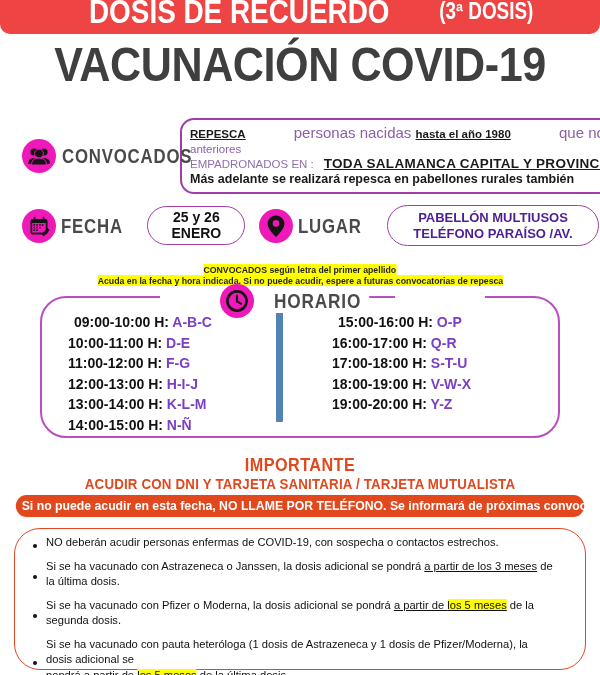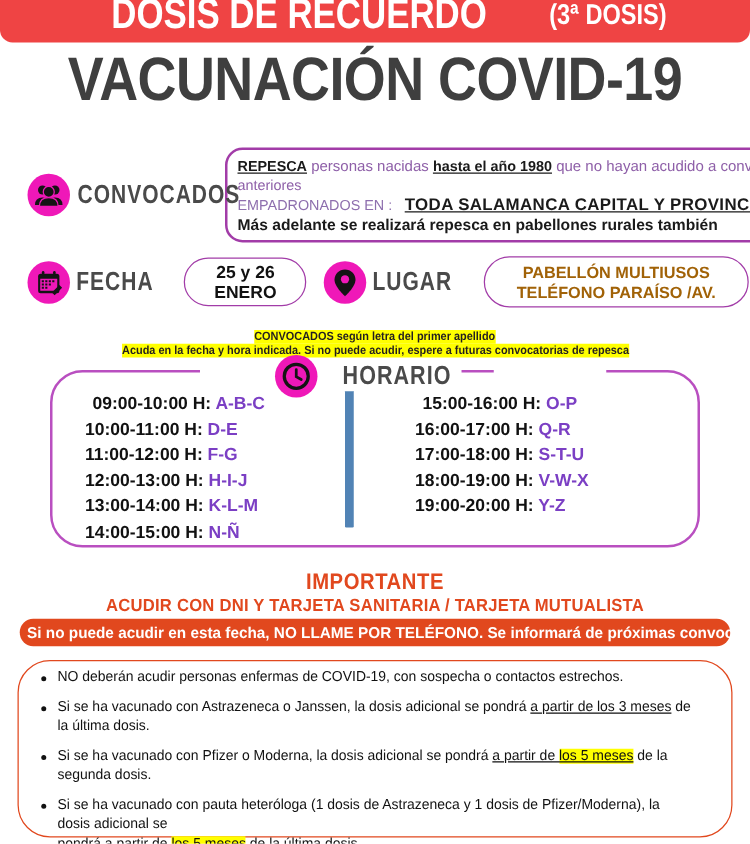--- a/index.html
+++ b/index.html
@@ -69,41 +69,41 @@
     display: flex; align-items: center;
   }
   .conv-label-wrap { display:flex; align-items:center; gap:6px; width:158px; }
   .conv-box {
     flex: 1;
     border: 2px solid #a23ca8; border-radius: 14px;
     padding: 4px 8px 5px 8px; background: #fff;
     min-height: 62px;
   }
   .cl { line-height: 1.17; white-space: nowrap; }
-  .t-pink   { color:#8e5fa8; font-size:12px; }
+  .t-pink   { color:#8e5fa8; font-size:15px;margin-left:44px; }
   .t-dark   { color:#1a1a1a; font-size:11.5px; font-weight:bold; }
   .u { text-decoration: underline; }
   .line2 { color:#8e5fa8; font-size:11.5px; }
   .line3 { font-size: 12px; }
   .lbl-emp { color:#8e6fae; font-size:11.5px; letter-spacing:0px; }
   .big-place { color:#1a1a1a; font-weight:bold; font-size:13.5px; letter-spacing:0.3px; }
   .line4 { color:#1a1a1a; font-weight:bold; font-size:12.5px; }
 
   
   .fl-row { position: absolute; top: 205px; left: 22px; width: 562px; display: flex; align-items: center; }
   .fecha-group { display:flex; align-items:center; gap:5px; }
   .pill {
     border: 1.6px solid #a23ca8; border-radius: 22px;
     background:#fff; text-align:center; padding: 3px 10px;
     line-height:1.12;
   }
   .pill-fecha { margin-left: 4px; font-weight:bold; font-size:14px; color:#111; min-width:98px; }
   .lugar-group { display:flex; align-items:center; gap:5px; margin-left: 14px; }
   .pill-lugar {
-    margin-left: 4px; font-weight:bold; font-size:13px; color:#a16207;
+    margin-left: 4px; font-weight:bold; font-size:13px; color:#4c1d95;
     width: 212px; padding: 4px 6px; line-height: 1.2;
   }
   .pill-lugar .sm { font-weight:bold; font-size:12.5px; }
 
   
   .ynote {
     position:absolute; left:0; width:600px; text-align:center; white-space:nowrap;
   }
   .ynote span {
     background:#ffff00; color:#231f20; font-weight:bold;
@@ -179,21 +179,21 @@
     transform: scaleX(0.98);
   }
 
   
   .notes-box {
     position:absolute; top: 528px; left: 14px; width: 572px; height: 142px;
     border: 1.6px solid #e1481e; border-radius: 26px; background:#fff;
     padding: 6px 14px 6px 18px;
   }
   .bullet {
-    display:flex; align-items:flex-start; gap: 9px;
+    display:flex; align-items:center; gap: 9px;
     margin-bottom: 8px;
   }
   .bullet .dot {
     width: 4px; height: 4px; border-radius:50%; background:#111;
     margin-top: 6px; flex: 0 0 auto;
   }
   .bullet .txt {
     font-family:"Liberation Sans Narrow","Liberation Sans",sans-serif;
     font-size: 11.5px; color:#111; line-height:1.35;
     transform: scaleX(0.97); transform-origin:left top;

